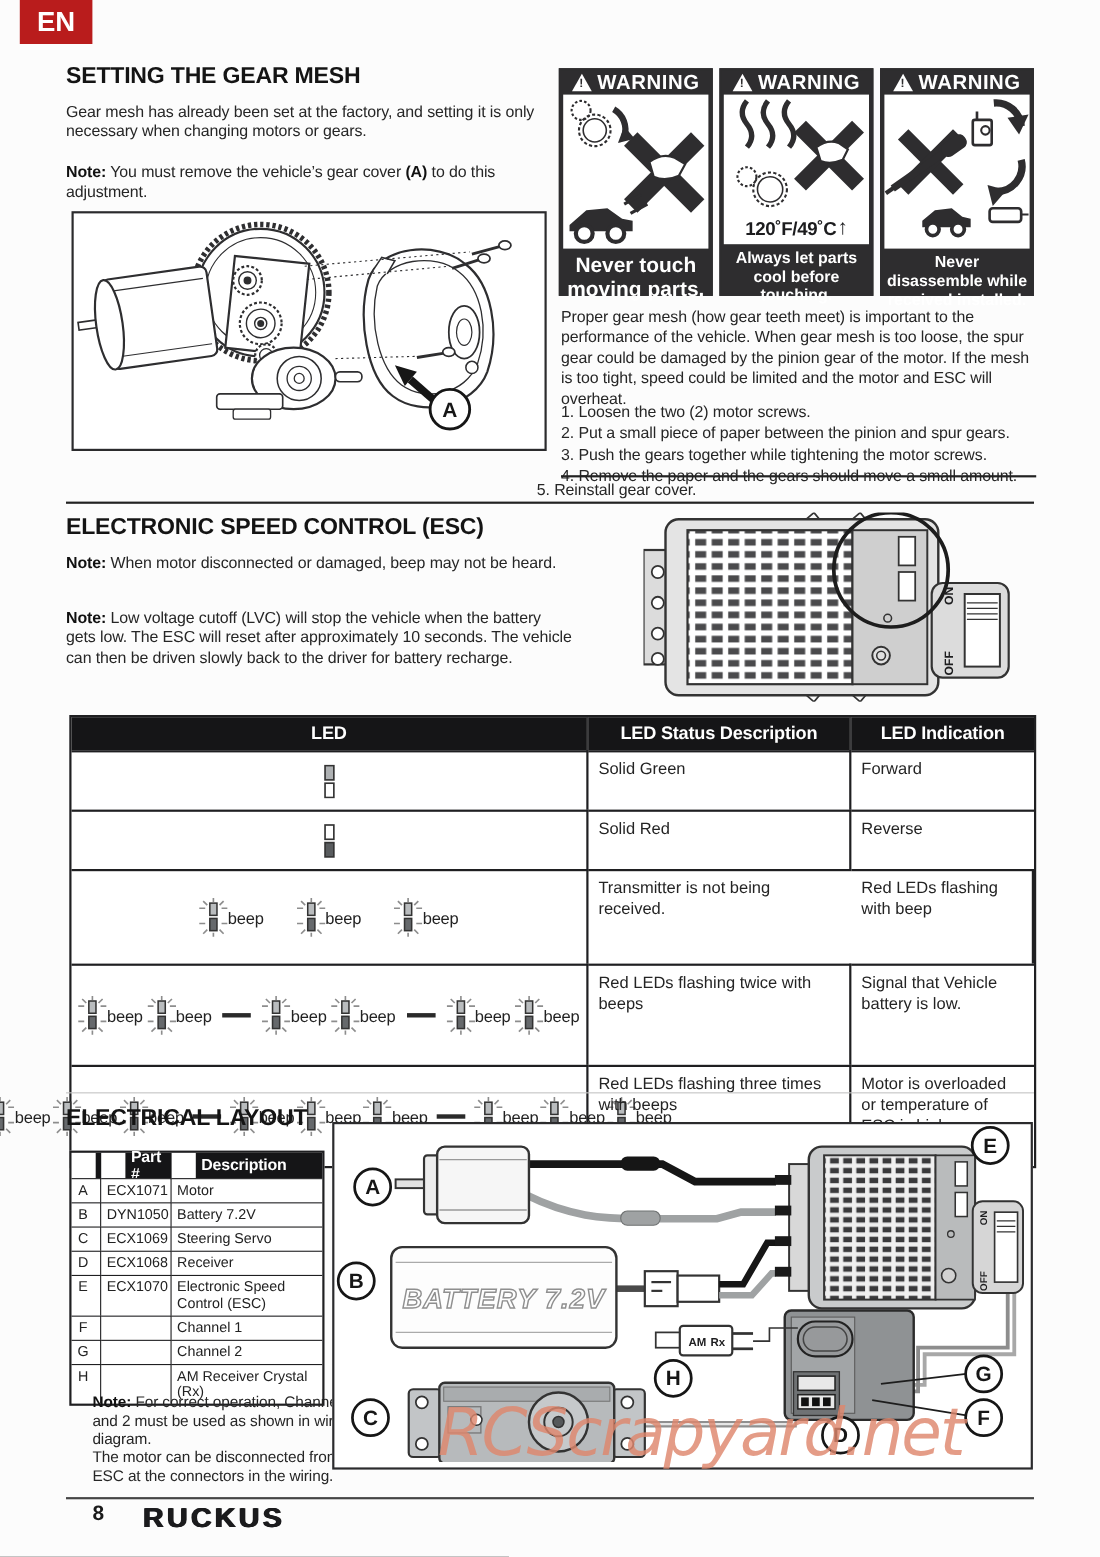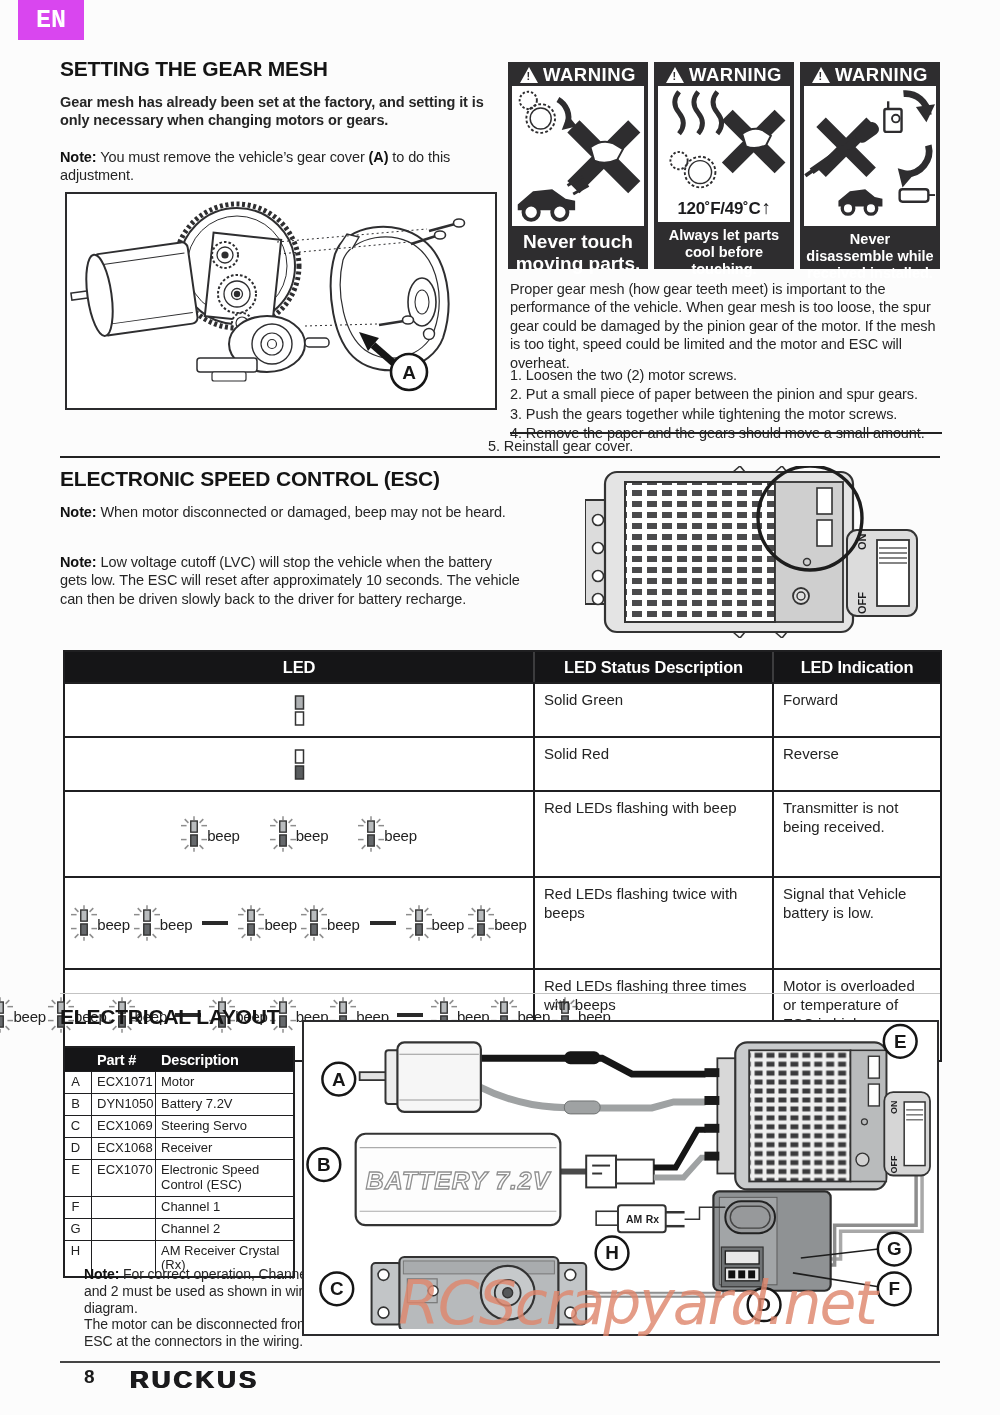--- a/index.html
+++ b/index.html
@@ -4,22 +4,22 @@
 <style>
   html,body{margin:0;padding:0;background:#9a9a9a;}
   .page{position:relative;width:1000px;height:1415px;margin:0 auto;background:#fcfcfc;
         font-family:"Liberation Sans",sans-serif;color:#242424;overflow:hidden;}
   .abs{position:absolute;}
   .h1{font-size:21px;font-weight:800;letter-spacing:-0.2px;color:#141414;white-space:nowrap;}
   p.t{margin:0;font-size:14.5px;line-height:1.27;letter-spacing:-0.1px;color:#262626;}
   b.lead{font-weight:700;color:#111;}
   .frame{border:2px solid #2b2b2d;background:#fff;}
   
-  .entab{left:18px;top:0;width:66px;height:40px;background:#d946ef;color:#fff;
-         display:flex;align-items:center;justify-content:center;font-size:25px;font-weight:700;font-family:Liberation Mono, monospace;}
+  .entab{left:18px;top:0;width:66px;height:40px;background:#b91c1c;color:#fff;
+         display:flex;align-items:center;justify-content:center;font-size:25px;font-weight:700;}
   
   .warnrow{left:508px;top:62px;width:432px;height:207px;display:flex;gap:6px;}
   .warn{flex:1;display:flex;flex-direction:column;background:#2e2d2f;border:2px solid #2e2d2f;}
   .warn .hdr{height:29px;display:flex;align-items:center;justify-content:center;gap:5px;
              color:#fff;font-weight:800;font-size:18.5px;letter-spacing:.5px;}
   .tri{width:0;height:0;border-left:9px solid transparent;border-right:9px solid transparent;
        border-bottom:16px solid #fff;position:relative;}
   .tri::after{content:"!";position:absolute;left:-2.5px;top:3px;font-size:11px;font-weight:900;color:#2e2d2f;}
   .warn .bodyw{background:#fff;flex:1;margin:0 2px;display:flex;flex-direction:column;}
   .warn .bodyw svg{flex:1;width:100%;}
@@ -46,21 +46,21 @@
   .fl.wide{gap:8px;}
   .unit{display:flex;flex-direction:row;align-items:center;}
   .unit svg{width:26px;height:36px;display:block;}
   .beep{font-size:15px;color:#222;margin-top:2px;letter-spacing:-0.2px;}
   .dash{width:26px;height:3.5px;background:#2a2a2a;margin-top:16px;}
   .soloLed{width:13px;height:31px;display:block;}
   
   .ptable{left:63px;top:1046px;width:228px;display:grid;grid-template-columns:27px 64px 1fr;
           border:2px solid #1f1f21;background:#fff;}
   .pt-h{background:#151517;color:#fff;font-weight:700;font-size:14.5px;height:23px;
-        display:flex;align-items:center;padding-left:5px;letter-spacing:-0.2px;}
+        display:flex;align-items:center;padding-left:5px;letter-spacing:-0.2px;margin-left:22px;}
   .pt-c{border-top:1.5px solid #1f1f21;font-size:13px;padding:3px 5px 3px;line-height:1.15;color:#222;}
   .pt-key{text-align:center;padding-left:0;border-right:1.5px solid #1f1f21;}
   .pt-part{border-right:1.5px solid #1f1f21;}
   
   .wirebox{left:302px;top:1020px;width:633px;height:312px;border:2.5px solid #2b2b2d;background:#fff;}
   .watermark{left:398px;top:1268px;font-size:60px;font-style:italic;font-weight:400;
              font-family:"DejaVu Sans",sans-serif;color:rgba(222,134,108,0.82);white-space:nowrap;
              letter-spacing:-2px;z-index:6;}
   .footline{left:60px;top:1361px;width:880px;height:2px;background:#454545;}
   .pagenum{left:84px;top:1366px;font-size:19px;font-weight:700;color:#1a1a1a;}
@@ -103,21 +103,21 @@
 </svg>
 
 <div class="page">
 
   <div class="abs entab">
     <span>EN</span>
   </div>
 
   <div class="abs h1" style="left:60px;top:57px;">SETTING THE GEAR MESH</div>
 
-  <p class="t abs" style="left:60px;top:93px;width:455px;font-weight:bold;">
+  <p class="t abs" style="left:60px;top:93px;width:455px;">
     <span>Gear mesh has already been set at the factory, and setting it is only necessary when changing motors or gears.</span>
   </p>
 
   <p class="t abs" style="left:60px;top:148px;width:455px;">
     <b class="lead">Note:</b><span> You must remove the vehicle’s gear cover </span><b class="lead">(A)</b><span> to do this adjustment.</span>
   </p>
 
   <div class="abs frame" style="left:65px;top:192px;width:428px;height:214px;">
     <svg viewBox="0 0 424 210" width="424" height="210">
       <g stroke="#2e2e30" fill="none" stroke-width="2">
@@ -388,22 +388,22 @@
             <span class="beep">beep</span>
           </span>
         <span class="unit">
             <svg>
               <use href="#sym-flash"></use>
             </svg>
             <span class="beep">beep</span>
           </span>
       </div>
     </div>
+    <div class="lt-c">Transmitter is not being received.</div>
     <div class="lt-c lt-mid">Red LEDs flashing with beep</div>
-    <div class="lt-c">Transmitter is not being received.</div>
 
     <div class="lt-led" style="height:78px;">
       <div class="fl">
         <span class="grp">
           <span class="unit">
               <svg>
                 <use href="#sym-flash"></use>
               </svg>
               <span class="beep">beep</span>
             </span>

